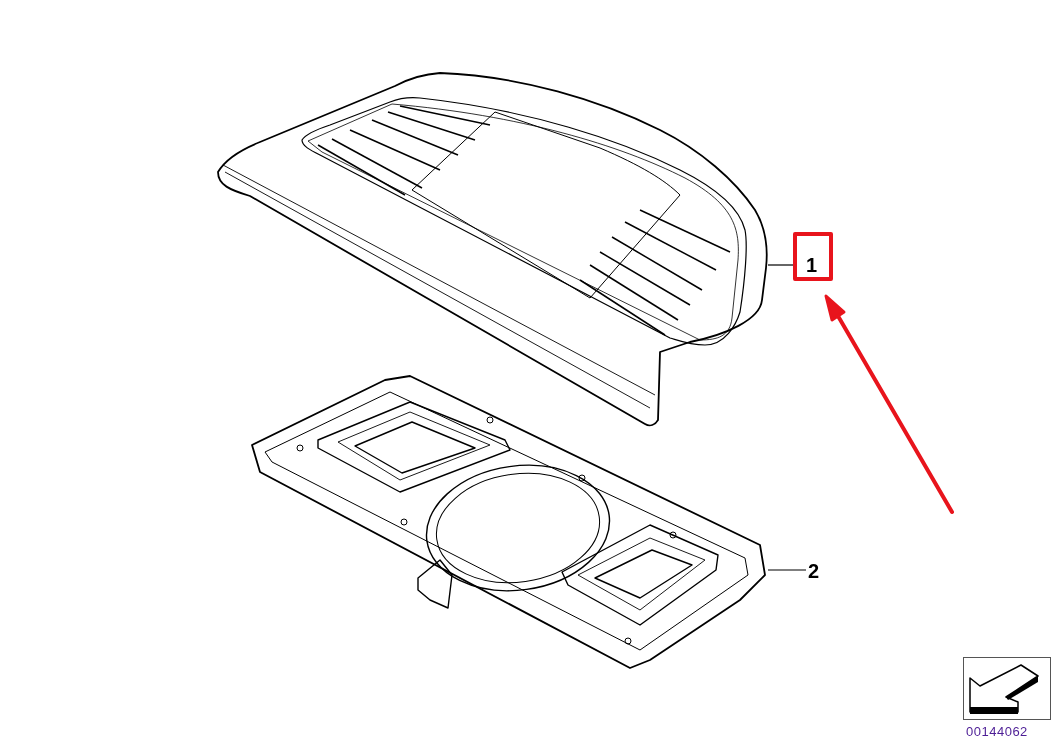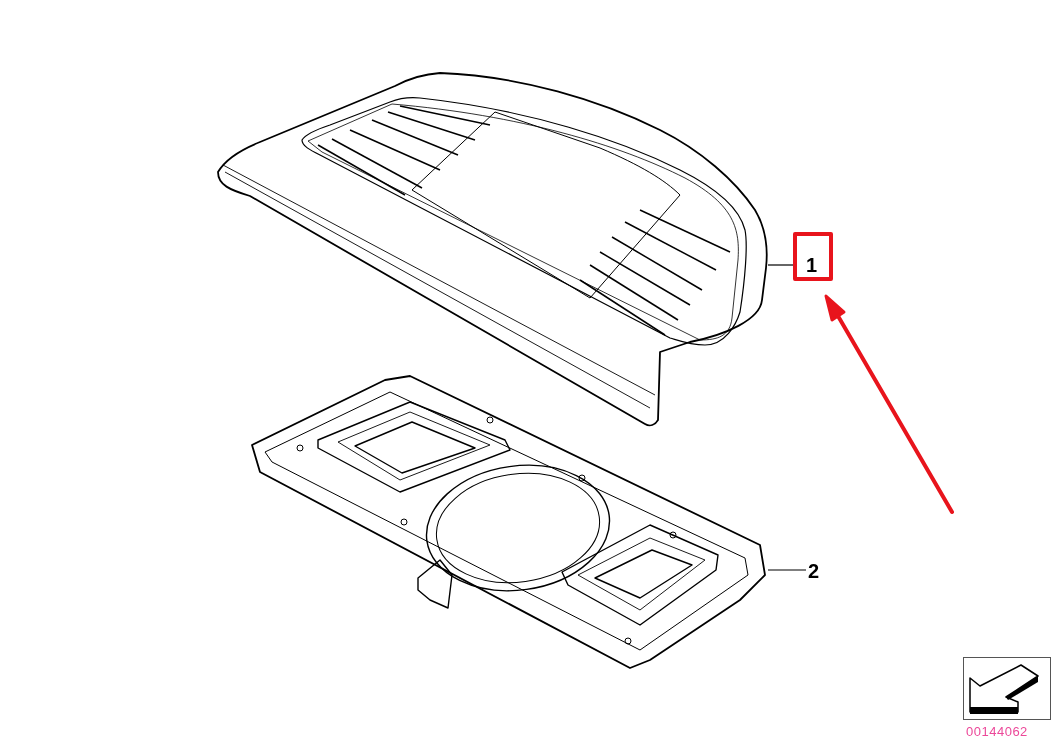--- a/index.html
+++ b/index.html
@@ -1,20 +1,20 @@
 <!DOCTYPE html>
 <html><head>
   <meta charset="utf-8">
   <style>
     html, body { margin: 0; padding: 0; background: #ffffff; }
     body { width: 1063px; height: 753px; position: relative; overflow: hidden; font-family: "Liberation Sans", sans-serif; }
     .canvas { position: absolute; left: 0; top: 0; width: 1063px; height: 753px; }
     .callout-label { position: absolute; font-family: "Liberation Sans", sans-serif; font-weight: bold; font-size: 20px; color: #000; line-height: 1; }
     .highlight-box { position: absolute; border: 4px solid #e8141c; border-radius: 2px; box-sizing: border-box; }
-    .doc-number { position: absolute; font-family: "Liberation Sans", sans-serif; font-size: 13px; color: #ec4899; letter-spacing: 0.5px; }
+    .doc-number { position: absolute; font-family: "Liberation Sans", sans-serif; font-size: 13px; color: #4c1d95; letter-spacing: 0.5px; }
     .logo-box { position: absolute; border: 1px solid #555; box-sizing: border-box; background: #fff; }
   </style>
 </head>
 <body>
 
 <div class="canvas">
   <svg width="1063" height="753" viewBox="0 0 1063 753" xmlns="http://www.w3.org/2000/svg">
 
     <g fill="none" stroke="#000" stroke-linejoin="round">
       <path d="M218,172 C225,160 240,150 260,142 L395,86 C410,78 425,74 440,73 C520,76 600,100 660,130 C700,150 735,180 755,210 C767,230 768,250 766,268 L762,300 C760,320 725,335 690,342 L660,352 L658,420 C655,425 650,427 645,424 L250,196 C230,190 218,185 218,172 Z" stroke-width="1.8"></path>

